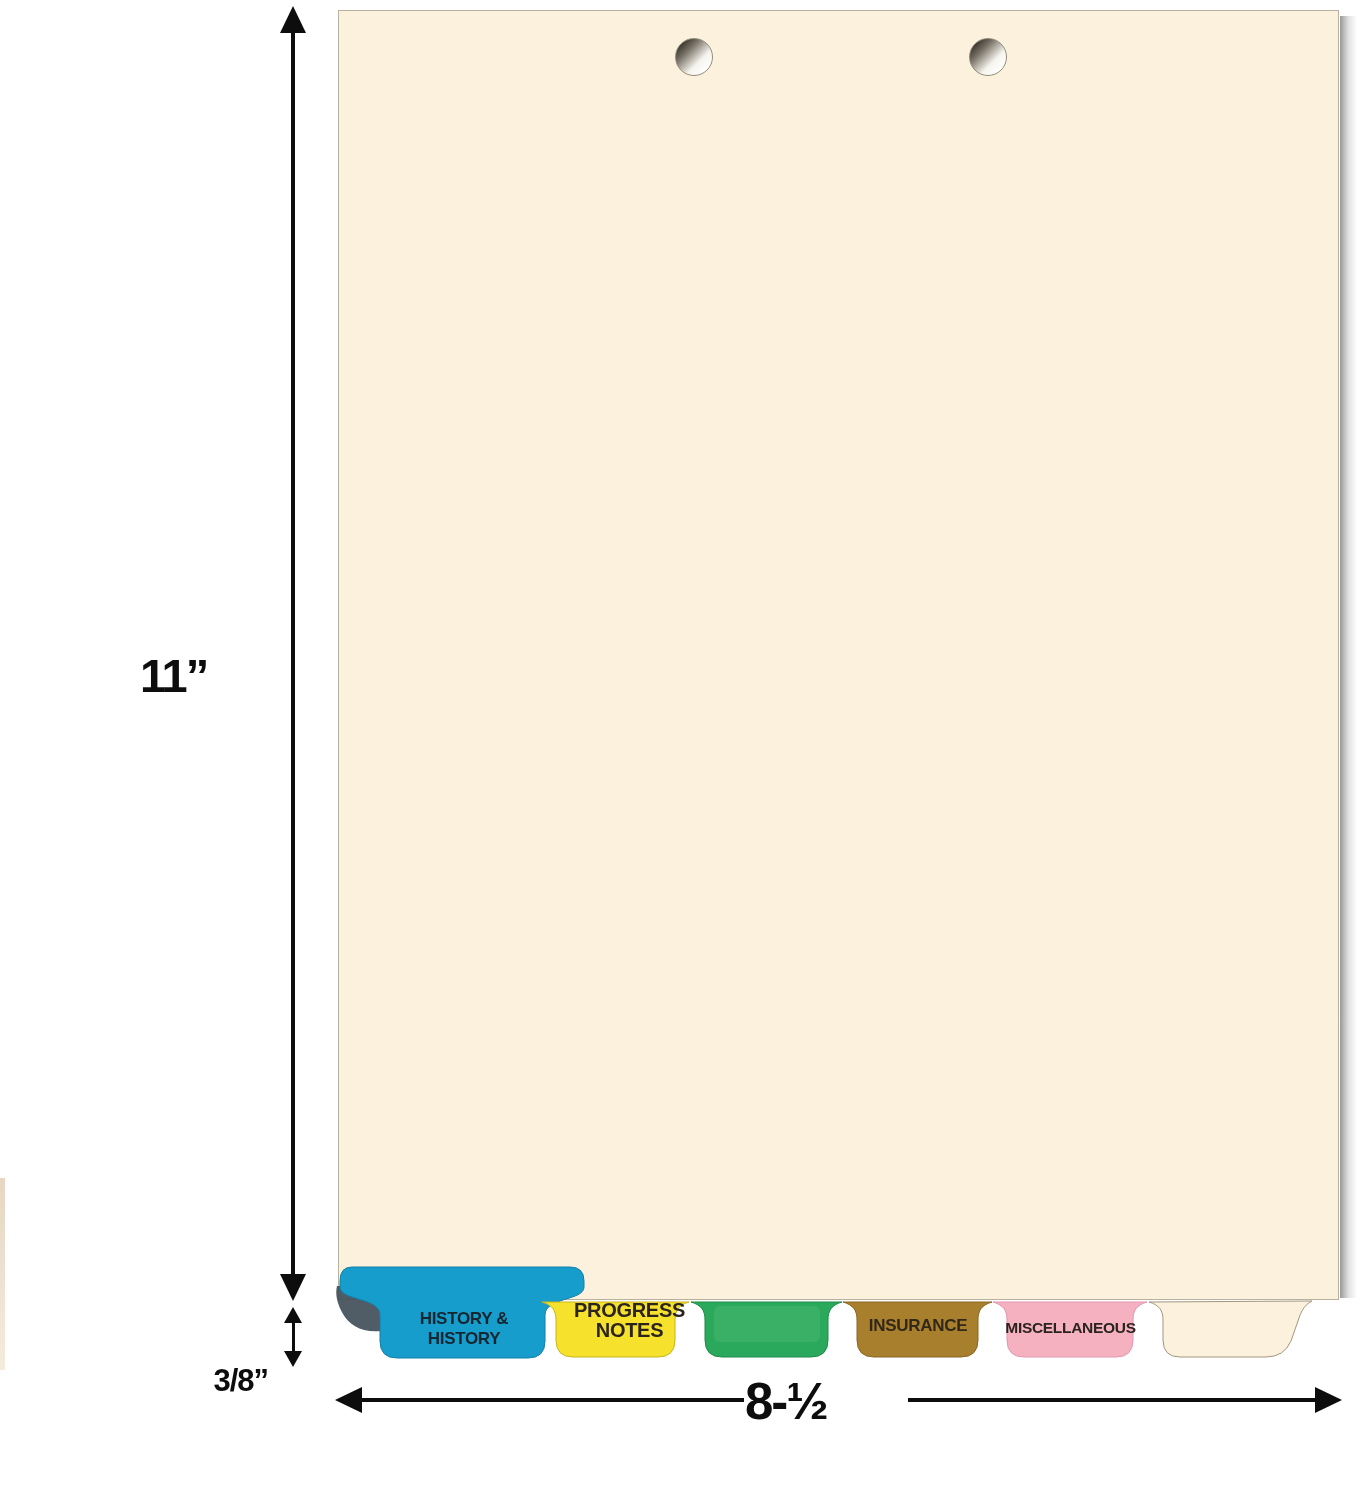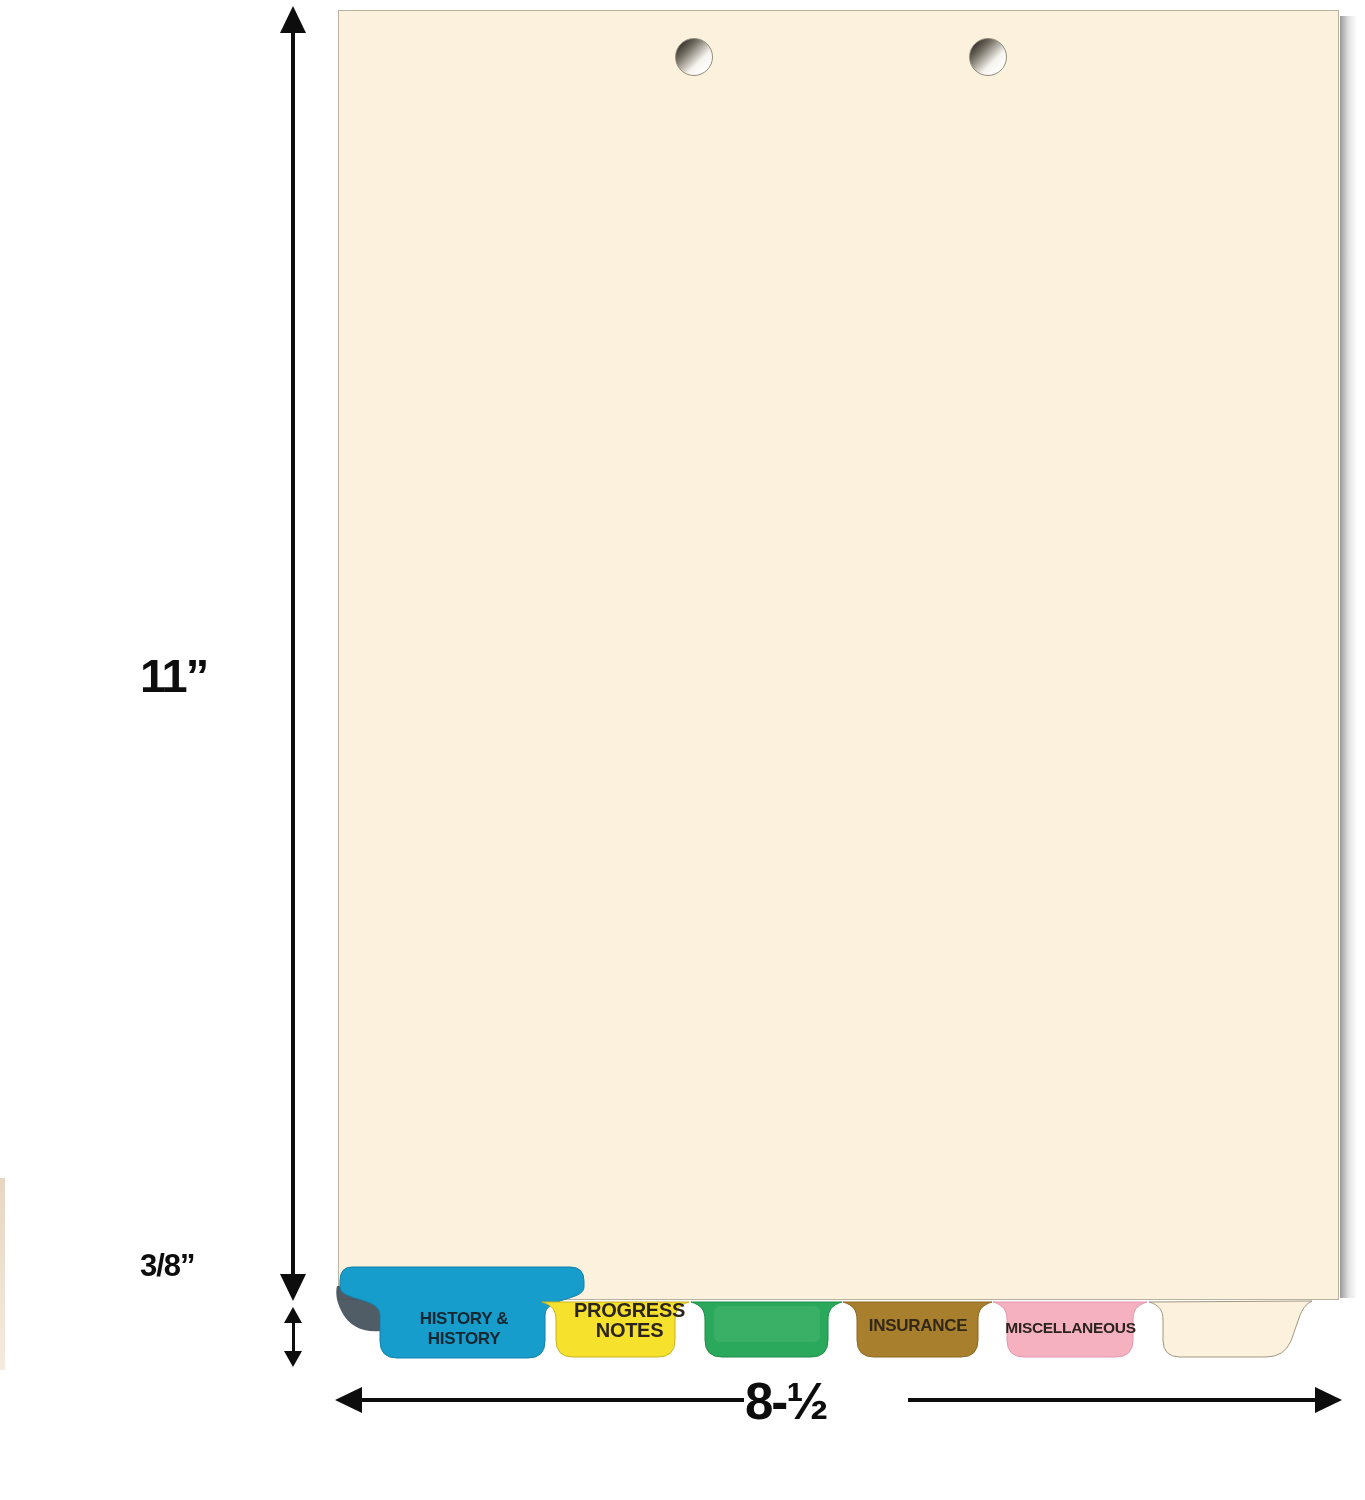--- a/index.html
+++ b/index.html
@@ -50,21 +50,21 @@
     border-top:16px solid #0d0d0d;}
   .h-line-1{left:358px;top:1398px;width:386px;height:4px;}
   .h-line-2{left:908px;top:1398px;width:410px;height:4px;}
   .h-head-left{left:335px;top:1387px;border-top:13px solid transparent;border-bottom:13px solid transparent;
     border-right:27px solid #0d0d0d;}
   .h-head-right{left:1315px;top:1387px;border-top:13px solid transparent;border-bottom:13px solid transparent;
     border-left:27px solid #0d0d0d;}
 
   .dim-label{position:absolute;color:#0d0d0d;font-weight:bold;}
   .lbl-11{left:140px;top:648px;width:128px;text-align:left;font-size:47px;letter-spacing:-2px;}
-  .lbl-38{left:140px;top:1248px;width:128px;font-size:31px;letter-spacing:-1px;}
+  .lbl-38{left:140px;top:1363px;width:128px;text-align:right;font-size:31px;letter-spacing:-1px;}
   .lbl-85{left:745px;top:1372px;width:165px;font-size:51px;letter-spacing:-2px;}
 </style>
 </head>
 <body>
 
 <div class="canvas">
 
   <div class="left-sliver"></div>
 
   <div class="sheet"></div>

